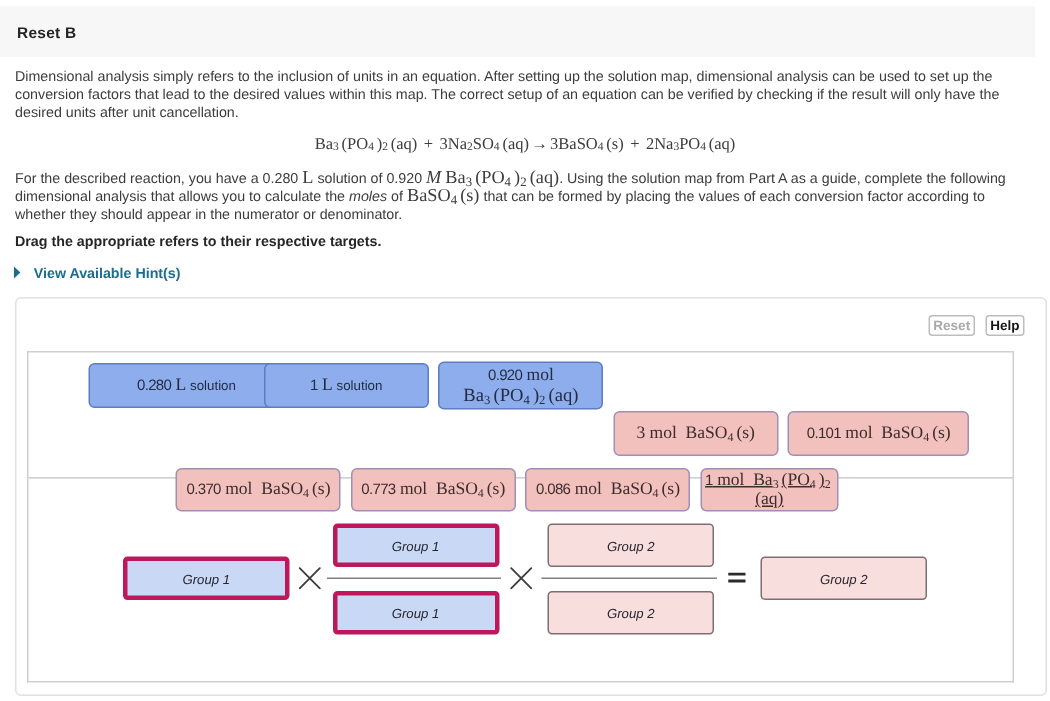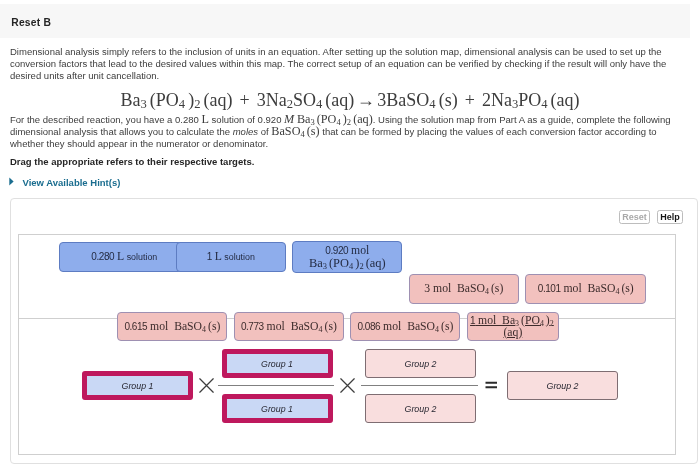--- a/index.html
+++ b/index.html
@@ -21,21 +21,21 @@
 
   i.hs{display:inline-block;width:.17em;font-style:normal;}
   i.ws{display:inline-block;width:.14em;font-style:normal;}
   .mi{font-family:"Liberation Serif",serif;font-size:12.2px;line-height:0;}
   .mi sub{font-size:.7em;vertical-align:baseline;position:relative;top:.22em;line-height:0;}
   .it{font-style:italic;}
   .em{font-style:italic;}
 
   
   .eqn{position:absolute;left:0;top:89.5px;width:700px;text-align:center;
-       font-family:"Liberation Serif",serif;font-size:18px;color:#3d3d3d;}
+       font-family:"Liberation Serif",serif;font-size:11px;color:#3d3d3d;}
   .eqn sub{font-size:.70em;vertical-align:-.17em;}
 
   
   .hintrow{position:absolute;left:9px;top:177px;height:12px;}
   .tri{position:absolute;left:-0.6px;top:0.4px;line-height:0;}
   .hintlbl{position:absolute;left:13.5px;top:0px;font-size:9.5px;font-weight:bold;
            color:#1a6d8f;white-space:nowrap;}
 
   
   .card{position:absolute;left:10px;top:198px;width:688px;height:266px;
@@ -63,21 +63,21 @@
   .chip.pink{background:#f2c1be;border:1px solid #9e90b2;color:#3d2c2c;margin-top:32px;}
   .chip sub{font-size:.68em;vertical-align:baseline;position:relative;top:.26em;line-height:0;}
   .chip .sans{font-family:"Liberation Sans",sans-serif;font-size:8.9px;}
   .chip .big{font-size:12.4px;}
   .chip .num{font-family:"Liberation Sans",sans-serif;font-size:10px;letter-spacing:-.45px;}
 
   
   .tgt{position:absolute;border-radius:3px;box-sizing:border-box;
        display:flex;align-items:center;justify-content:center;
        font-size:8.8px;font-style:italic;color:#262630;}
-  .tgt.blue{background:#c9d8f5;border:5px solid #be185d;}
+  .tgt.blue{background:#c9d8f5;border:3px solid #be185d;}
   .tgt.pink{background:#f9dede;border:1px solid #7e6d72;}
 
   .fbar{position:absolute;height:1.6px;background:#808080;}
   .op{position:absolute;line-height:0;}
   .op svg{display:block;}
 </style>
 </head>
 <body>
 
 <div id="root">
@@ -124,21 +124,21 @@
       </div>
       <div class="chip pink" style="left: 408.8px; top: 242px; width: 110px; height: 30px;">
         <span>3 mol&nbsp;&nbsp;BaSO<sub>4</sub><i class="hs"></i>(s)</span>
       </div>
       <div class="chip pink" style="left: 525.3px; top: 242px; width: 121px; height: 30px;">
         <span><span class="num">0.101</span> mol&nbsp;&nbsp;BaSO<sub>4</sub><i class="hs"></i>(s)</span>
       </div>
     </div>
   <div id="bankrow2">
       <div class="chip pink" style="left: 117.4px; top: 280px; width: 110px; height: 29px;">
-        <span><span class="num">0.615</span> mol&nbsp;&nbsp;BaSO<sub>4</sub><i class="hs"></i>(s)</span>
+        <span><span class="num">0.370</span> mol&nbsp;&nbsp;BaSO<sub>4</sub><i class="hs"></i>(s)</span>
       </div>
       <div class="chip pink" style="left: 233.9px; top: 280px; width: 110px; height: 29px;">
         <span><span class="num">0.773</span> mol&nbsp;&nbsp;BaSO<sub>4</sub><i class="hs"></i>(s)</span>
       </div>
       <div class="chip pink" style="left: 350.4px; top: 280px; width: 110px; height: 29px;">
         <span><span class="num">0.086</span> mol&nbsp;&nbsp;BaSO<sub>4</sub><i class="hs"></i>(s)</span>
       </div>
       <div class="chip pink" style="left: 466.9px; top: 280px; width: 92px; height: 29px; text-decoration: underline;">
         <span><span class="num">1</span> mol&nbsp;&nbsp;Ba<sub>3</sub><i class="hs"></i>(PO<sub>4</sub><i class="hs"></i>)<sub>2</sub><i class="hs"></i>(aq)</span>
       </div>

